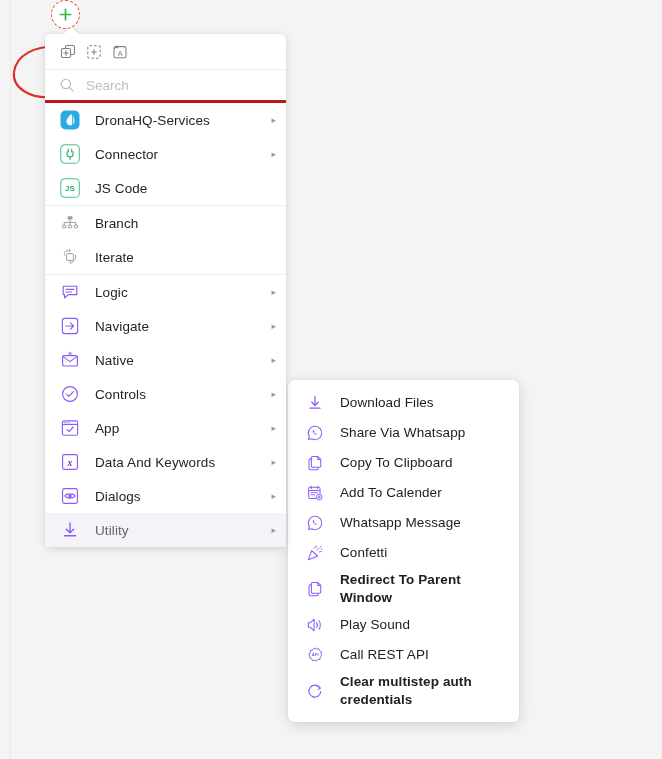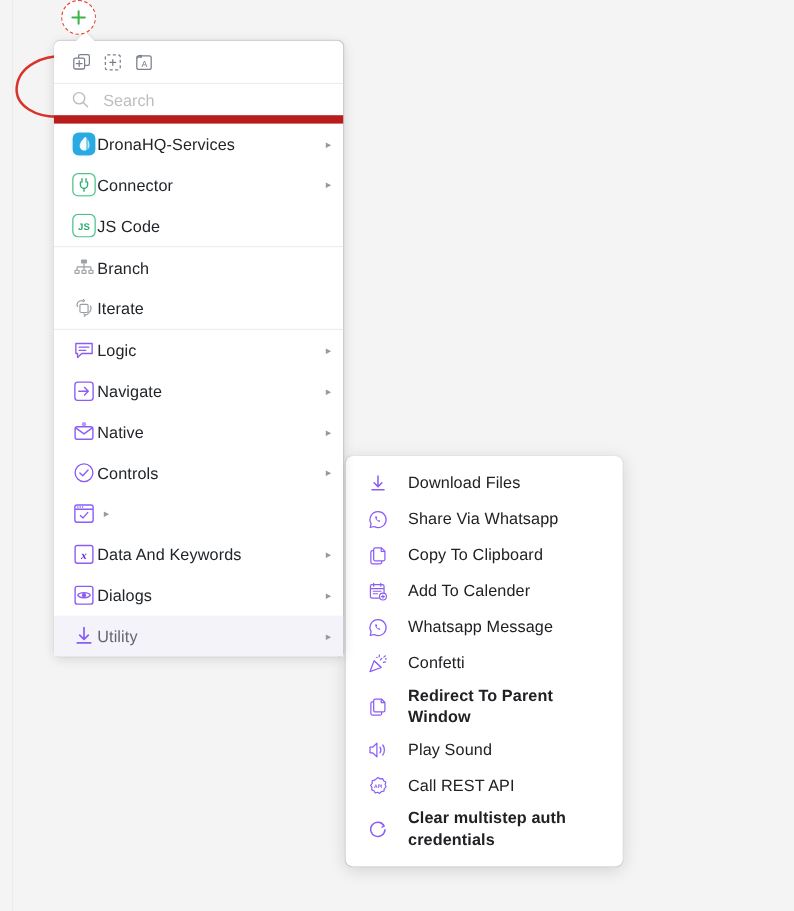--- a/index.html
+++ b/index.html
@@ -96,21 +96,21 @@
   .header-icon {
     width: 17px; height: 17px;
     display: flex; align-items: center; justify-content: center;
     cursor: pointer;
   }
 
   .search-row {
     height: 33px;
     display: flex; align-items: center;
     padding: 0 20px 0 14px;
-    border-bottom: 7px solid #b91c1c;
+    border-bottom: 3px solid #b91c1c;
     box-sizing: border-box;
   }
   .search-icon { width: 16px; height: 16px; margin-right: 11px; flex: none; }
   .search-input {
     border: none; outline: none;
     font-family: "Liberation Sans", sans-serif;
     font-size: 13.5px;
     color: #333;
     background: transparent;
     flex: 1;
@@ -126,20 +126,21 @@
     height: 34px;
     display: flex; align-items: center;
     padding: 0 10px 0 14px;
     box-sizing: border-box;
     cursor: pointer;
   }
   .menu-item.selected { background: #f4f3f9; }
   .mi-icon {
     width: 22px; height: 22px; flex: none;
     display: flex; align-items: center; justify-content: center;
+    margin-right: 14px;
   }
   .mi-label {
     flex: 1;
     font-size: 13.5px;
     color: #212529;
     letter-spacing: .1px;
   }
   .menu-item.selected .mi-label { color: #636670; }
   .mi-caret {
     width: 10px; flex: none;
@@ -356,20 +357,21 @@
       <span class="mi-icon">
         <svg width="20" height="20" viewBox="0 0 20 20">
           <rect x="2.4" y="2.8" width="15.2" height="14.4" rx="1.8" fill="none" stroke="#8b5cf6" stroke-width="1.15"></rect>
           <path d="M2.6 6.4 H17.4" stroke="#8b5cf6" stroke-width="1.15"></path>
           <circle cx="4.8" cy="4.6" r=".65" fill="#8b5cf6"></circle>
           <circle cx="6.8" cy="4.6" r=".65" fill="#8b5cf6"></circle>
           <circle cx="8.8" cy="4.6" r=".65" fill="#8b5cf6"></circle>
           <path d="M7 11.6 L9.2 13.6 L13.2 9" fill="none" stroke="#8b5cf6" stroke-width="1.15" stroke-linecap="round" stroke-linejoin="round"></path>
         </svg>
       </span>
+      <span class="mi-label">App</span>
       <span class="mi-caret">▸</span>
     </div>
 
     <div class="menu-item">
       <span class="mi-icon">
         <svg width="20" height="20" viewBox="0 0 20 20">
           <rect x="2.6" y="2.6" width="14.8" height="14.8" rx="1.8" fill="none" stroke="#8b5cf6" stroke-width="1.15"></rect>
           <text x="10" y="13.7" font-family="Liberation Serif, serif" font-size="9.6" font-style="italic" font-weight="bold" fill="#6d28d9" text-anchor="middle">x</text>
         </svg>
       </span>

